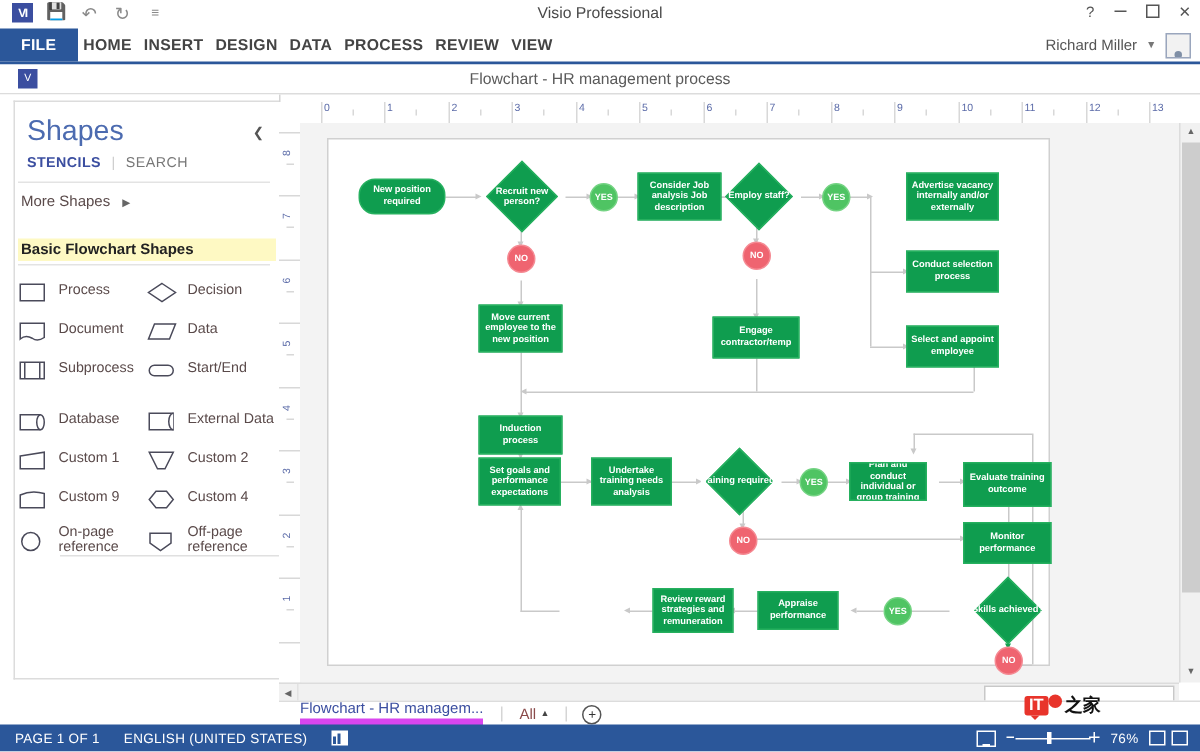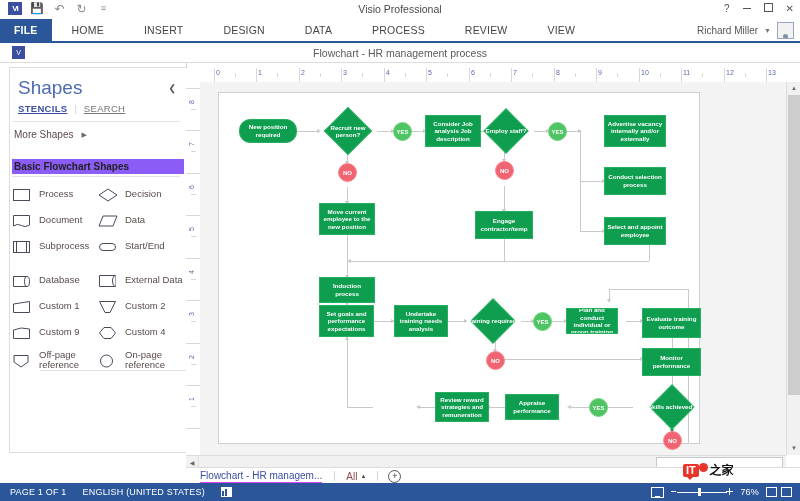--- a/index.html
+++ b/index.html
@@ -24,21 +24,21 @@
   .apptitle{position:absolute;left:0;top:3px;width:800px;text-align:center;
             font-size:10.5px;color:#4a4a4a;}
   .wbtns{position:absolute;right:6px;top:3px;display:flex;gap:13px;align-items:center;color:#555;}
   .wbtn{font-size:10px;line-height:1;cursor:default;}
   .wbtn .sq{display:inline-block;width:7px;height:7px;border:1px solid #555;}
   .wbtn .dash{display:inline-block;width:8px;height:1px;background:#555;vertical-align:3px;}
 
   
   .ribbon{position:absolute;left:0;top:19px;width:800px;height:22px;background:#fff;}
   .tabs{position:absolute;left:0;top:0;display:flex;height:22px;align-items:stretch;}
-  .tab{display:flex;align-items:center;padding:0 20px;font-size:10.5px;color:#444;letter-spacing:.2px;}
+  .tab{display:flex;align-items:center;padding:0 4px;font-size:10.5px;color:#444;letter-spacing:.2px;font-weight:bold;}
   .tab.file{background:#2b579a;color:#fff;font-weight:bold;padding:0 14px;}
   .acct{position:absolute;right:6px;top:3px;display:flex;align-items:center;gap:6px;font-size:10px;color:#555;}
   .acct .caret{font-size:7px;color:#777;}
   .avatar{width:15px;height:15px;border:1px solid #9aa6bd;background:#f2f2f2;
           display:flex;align-items:flex-end;justify-content:center;overflow:hidden;}
   .avatar .head{width:5px;height:5px;border-radius:50%;background:#7f8fa6;margin-bottom:-1px;}
   .ribbon-rule{position:absolute;left:0;top:41px;width:800px;height:2px;background:#2b579a;}
 
   
   .docstrip{position:absolute;left:0;top:43px;width:800px;height:20px;background:#fff;}
@@ -49,27 +49,27 @@
 
   
   .shapes-panel{position:absolute;left:0;top:63px;width:186px;height:392px;background:#fff;
                 border-right:1px solid #d4d4d4;}
   .panel-border{position:absolute;left:9px;top:4px;width:176px;height:384px;border:1px solid #dcdcdc;
                 border-right:none;}
   .shapes-title{position:absolute;left:18px;top:14px;font-size:19px;color:#4c6bb0;font-weight:normal;}
   .collapse{position:absolute;right:10px;top:20px;font-size:9px;color:#555;}
   .subtabs{position:absolute;left:18px;top:40px;display:flex;align-items:center;gap:7px;font-size:9.5px;}
   .subtab.active{color:#3b4ea0;font-weight:bold;letter-spacing:.3px;}
-  .subtab{color:#777;letter-spacing:.3px;text-decoration:underline;}
+  .subtab{color:#777;letter-spacing:.3px;}
   .sep{color:#ccc;}
   .panel-rule{position:absolute;left:12px;width:168px;height:1px;background:#e3e3e3;}
   .nav-item{position:absolute;left:12px;width:170px;height:15px;font-size:10px;color:#5a4a4a;
             display:flex;align-items:center;padding-left:2px;}
   .nav-item .arrow{font-size:7px;color:#666;margin-left:8px;}
-  .nav-item.sel{background:#8b5cf6;font-weight:bold;color:#222;}
+  .nav-item.sel{background:#fef9c3;font-weight:bold;color:#222;}
 
   .shape-grid{position:absolute;left:12px;top:118px;width:172px;}
   .srow{display:flex;height:26px;align-items:center;}
   .scell{width:86px;display:flex;align-items:center;gap:6px;}
   .sname{font-size:9.5px;color:#5a4a4a;line-height:1.05;}
   .sicon{width:21px;height:15px;flex:0 0 21px;position:relative;}
   .sicon svg{display:block;}
   .grid-rule{position:absolute;left:28px;top:189px;width:150px;height:1px;background:#e0e0e0;}
 
   
@@ -127,21 +127,21 @@
   .arw{position:absolute;width:0;height:0;}
   .arw.r{border-top:2.5px solid transparent;border-bottom:2.5px solid transparent;border-left:4px solid #c9c9c9;}
   .arw.l{border-top:2.5px solid transparent;border-bottom:2.5px solid transparent;border-right:4px solid #c9c9c9;}
   .arw.d{border-left:2.5px solid transparent;border-right:2.5px solid transparent;border-top:4px solid #c9c9c9;}
   .arw.u{border-left:2.5px solid transparent;border-right:2.5px solid transparent;border-bottom:4px solid #c9c9c9;}
   .arw.dg{border-left:2.5px solid transparent;border-right:2.5px solid transparent;border-top:4px solid #12a04f;}
 
   
   .pagebar{position:absolute;left:186px;top:467px;width:614px;height:16px;background:#fff;
            border-top:1px solid #dcdcdc;display:flex;align-items:center;}
-  .ptab{margin-left:14px;font-size:10px;color:#3b4ea0;border-bottom:1px solid #d946ef;padding-bottom:1px;}
+  .ptab{margin-left:14px;font-size:10px;color:#3b4ea0;border-bottom:7px solid #d946ef;padding-bottom:1px;}
   .pvsep{margin-left:12px;width:1px;height:10px;background:#d5d5d5;}
   .pall{margin-left:11px;font-size:10px;color:#8a4a4a;display:flex;align-items:center;gap:3px;}
   .pall .up{font-size:6px;color:#444;}
   .pvsep2{margin-left:11px;width:1px;height:10px;background:#d5d5d5;}
   .padd{margin-left:10px;width:11px;height:11px;border:1px solid #555;border-radius:50%;
         display:flex;align-items:center;justify-content:center;font-size:9px;color:#333;line-height:1;}
 
   
   .statusbar{position:absolute;left:0;top:483px;width:800px;height:18px;background:#2b579a;color:#fff;
              display:flex;align-items:center;font-size:9px;letter-spacing:.2px;}
@@ -362,32 +362,32 @@
               </svg>
           </span>
           <span class="sname">Custom 4</span>
         </div>
       </div>
 
       <div class="srow" style="height:30px;">
         <div class="scell">
           <span class="sicon">
             <svg width="21" height="15">
+                <circle cx="8.5" cy="8" r="6" fill="#fff" stroke="#4a4a5a"></circle>
+              </svg>
+          </span>
+          <span class="sname">On-page reference</span>
+        </div>
+        <div class="scell">
+          <span class="sicon">
+            <svg width="21" height="15">
                 <polygon points="2,2.5 16,2.5 16,9 9,14 2,9" fill="#fff" stroke="#4a4a5a"></polygon>
               </svg>
           </span>
           <span class="sname">Off-page reference</span>
-        </div>
-        <div class="scell">
-          <span class="sicon">
-            <svg width="21" height="15">
-                <circle cx="8.5" cy="8" r="6" fill="#fff" stroke="#4a4a5a"></circle>
-              </svg>
-          </span>
-          <span class="sname">On-page reference</span>
         </div>
       </div>
     </div>
   </div>
 
   <div class="corner">
       <span class="plus"></span>
     </div>
 
   <div class="hruler">

